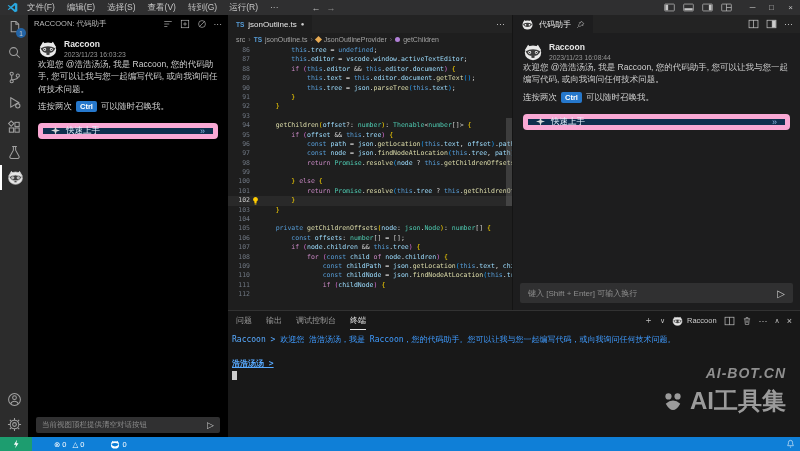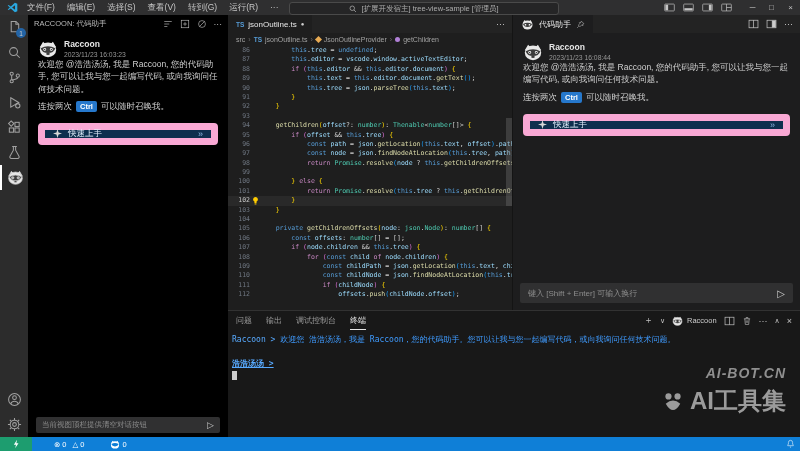--- a/index.html
+++ b/index.html
@@ -44,21 +44,21 @@
   .side-acts svg{stroke:#c0c0c0;fill:none;stroke-width:1;}
   .chat{padding:8px 10px 0 10px;}
   .chat-head{display:flex;gap:6px;align-items:flex-start;}
   .avatar{width:20px;height:18px;}
   .author{font-size:8.5px;font-weight:bold;color:#e6e6e6;line-height:9px;}
   .chat-time{font-size:6.8px;color:#969696;margin-top:2px;}
   .msg{font-size:8.5px;line-height:1.45;color:#cfcfcf;margin:0 0 0 0;}
   .hint{font-size:8.5px;color:#cfcfcf;margin:6px 0 0 0;display:flex;align-items:center;gap:4px;flex-wrap:wrap;}
   kbd.ctrl{background:#2678cc;color:#fff;border-radius:2px;font-size:7.5px;font-weight:bold;
            padding:1px 4px;font-family:inherit;}
-  .quickstart{margin-top:10px;width:100%;height:22px;background:#0e2f4e;border:7px solid #f9a8d4;border-radius:4px;
+  .quickstart{margin-top:10px;width:100%;height:16px;background:#0e2f4e;border:5px solid #f9a8d4;border-radius:4px;
               display:flex;align-items:center;gap:6px;padding:0 8px;color:#e4f0fd;font-size:8.5px;cursor:pointer;box-sizing:border-box;}
   .quickstart .arr{margin-left:auto;color:#8fb8e4;font-size:9px;}
   .spark{color:#d8d8d8;}
   .side-input{position:absolute;left:8px;right:8px;bottom:4px;height:16px;background:#303031;border-radius:2px;
               display:flex;align-items:center;padding:0 6px;font-size:7.5px;color:#8d8d8d;}
   .side-input .send{margin-left:auto;color:#c9c9c9;font-size:9px;}
 
   
   .editor-group{top:15px;left:228px;width:284px;height:295px;background:#1e1e1e;overflow:hidden;}
   .tabbar{height:18px;background:#232323;display:flex;align-items:center;}
@@ -135,29 +135,20 @@
     <span>选择(S)</span>
     <span>查看(V)</span>
     <span>转到(G)</span>
     <span>运行(R)</span>
     <span>···</span>
   </nav>
   <span class="nav-arrows">
     <span>←</span>
     <span style="color:#8a8a8a;">→</span>
   </span>
-  <div class="cmd-center">
-    <span>
-      <svg width="8" height="8" viewBox="0 0 16 16">
-          <circle cx="6.5" cy="6.5" r="4.5" fill="none" stroke="#adadad" stroke-width="1.5"></circle>
-          <line x1="10" y1="10" x2="14" y2="14" stroke="#adadad" stroke-width="1.5"></line>
-        </svg>
-    </span>
-    <span>[扩展开发宿主] tree-view-sample [管理员]</span>
-  </div>
   <div class="win-controls">
     <span class="wc">
       <svg width="11" height="9" viewBox="0 0 16 12">
           <rect x="1" y="1" width="14" height="10" rx="1" fill="none" stroke="#c5c5c5"></rect>
           <rect x="2" y="2" width="4" height="8" fill="#c5c5c5"></rect>
         </svg>
     </span>
     <span class="wc">
       <svg width="11" height="9" viewBox="0 0 16 12">
           <rect x="1" y="1" width="14" height="10" rx="1" fill="none" stroke="#c5c5c5"></rect>
@@ -469,21 +460,20 @@
           <span class="lc"><span class="tk-pn">                </span><span class="tk-kw">const</span><span class="tk-pn"> </span><span class="tk-v">childNode</span><span class="tk-pn"> = </span><span class="tk-v">json</span><span class="tk-pn">.</span><span class="tk-fn">findNodeAtLocation</span><span class="tk-b3">(</span><span class="tk-kw">this</span><span class="tk-pn">.</span><span class="tk-v">tree</span></span>
         </div>
         <div class="code-line">
           <span class="ln">111</span>
           <span class="glyph"></span>
           <span class="lc"><span class="tk-pn">                </span><span class="tk-ct">if</span><span class="tk-pn"> </span><span class="tk-b2">(</span><span class="tk-v">childNode</span><span class="tk-b2">)</span><span class="tk-pn"> </span><span class="tk-b1">{</span></span>
         </div>
         <div class="code-line">
           <span class="ln">112</span>
           <span class="glyph"></span>
-          <span class="lc"><span class="tk-pn">                    </span><span class="tk-v">offsets</span><span class="tk-pn">.</span><span class="tk-fn">push</span><span class="tk-b3">(</span><span class="tk-v">childNode</span><span class="tk-pn">.</span><span class="tk-v">offset</span><span class="tk-b3">)</span><span class="tk-pn">;</span></span>
         </div>
       </div>
     <div class="scrollbar-v">
         <div class="scroll-thumb"></div>
       </div>
   </div>
 </section>
 
 <section class="abs assistant">
   <div class="tabbar">

